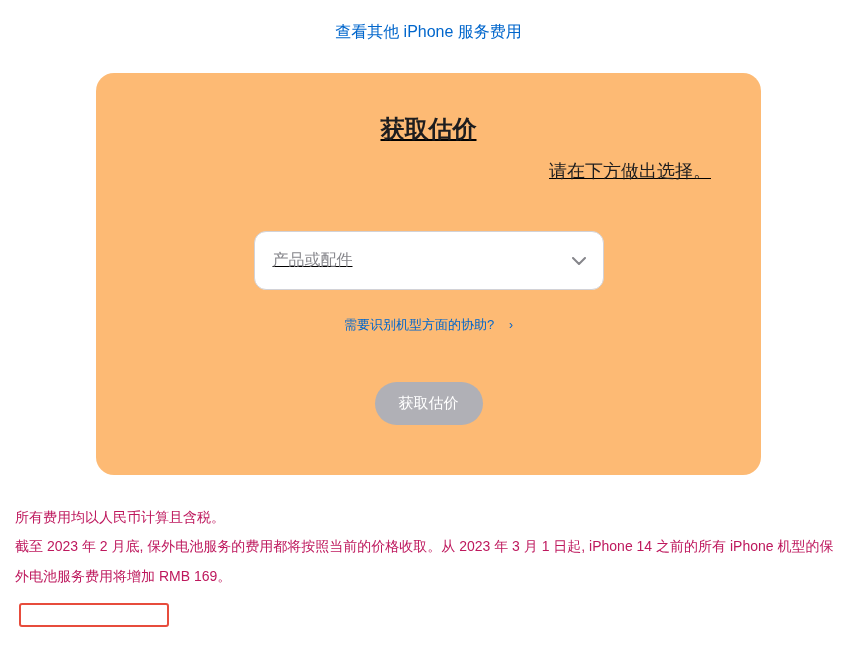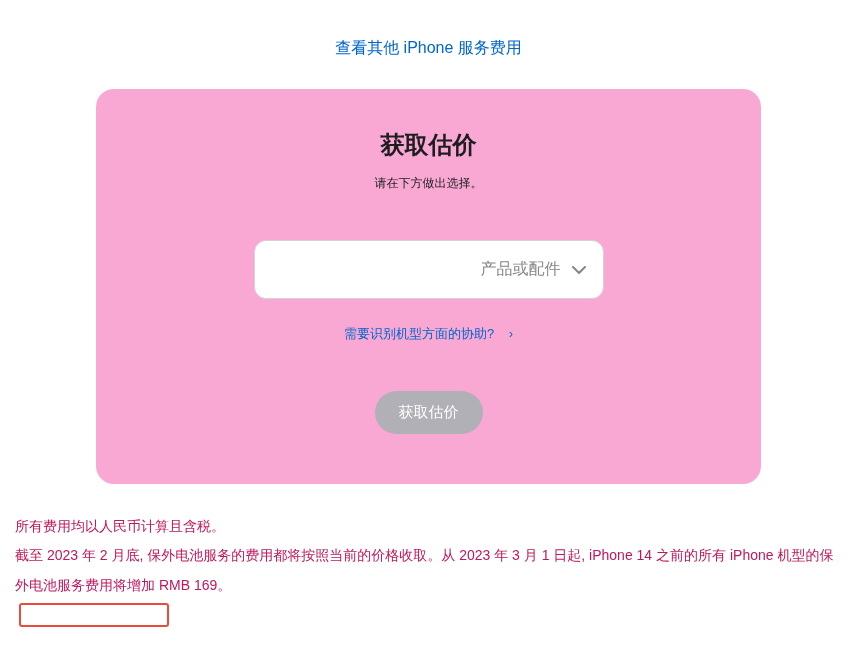--- a/index.html
+++ b/index.html
@@ -9,61 +9,63 @@
     }
     body {
       font-family: -apple-system, BlinkMacSystemFont, "SF Pro Text", "Helvetica Neue", Arial, sans-serif;
       background: #ffffff;
       width: 857px;
       height: 663px;
       position: relative;
     }
     .top-link {
       text-align: center;
-      padding-top: 38px;
+      padding-top: 22px;
       padding-bottom: 30px;
     }
     .top-link a {
       color: #0066cc;
       text-decoration: none;
       font-size: 16px;
     }
     .card {
-      background: #f9a8d4;
+      background: #fdba74;
       border-radius: 18px;
       width: 665px;
       margin: 0 auto;
       padding: 40px 50px 50px;
       text-align: center;
+      text-decoration: underline;
     }
     .card-title {
       font-size: 24px;
       font-weight: 600;
       color: #1d1d1f;
       margin-bottom: 14px;
     }
     .card-subtitle {
-      font-size: 12px;
+      font-size: 18px;
       color: #1d1d1f;
       margin-bottom: 48px;
+      text-align: right;
     }
     .select-wrapper {
       position: relative;
       width: 350px;
       margin: 0 auto 22px;
     }
     .select-field {
       width: 100%;
       background: #fff;
       border: 1px solid #d2d2d7;
       border-radius: 12px;
       padding: 18px 42px 18px 18px;
       font-size: 16px;
       color: #86868b;
-      text-align: right;
+      text-align: left;
       cursor: pointer;
       appearance: none;
       position: relative;
     }
     .chevron {
       position: absolute;
       right: 18px;
       top: 50%;
       transform: translateY(-50%);
       pointer-events: none;

